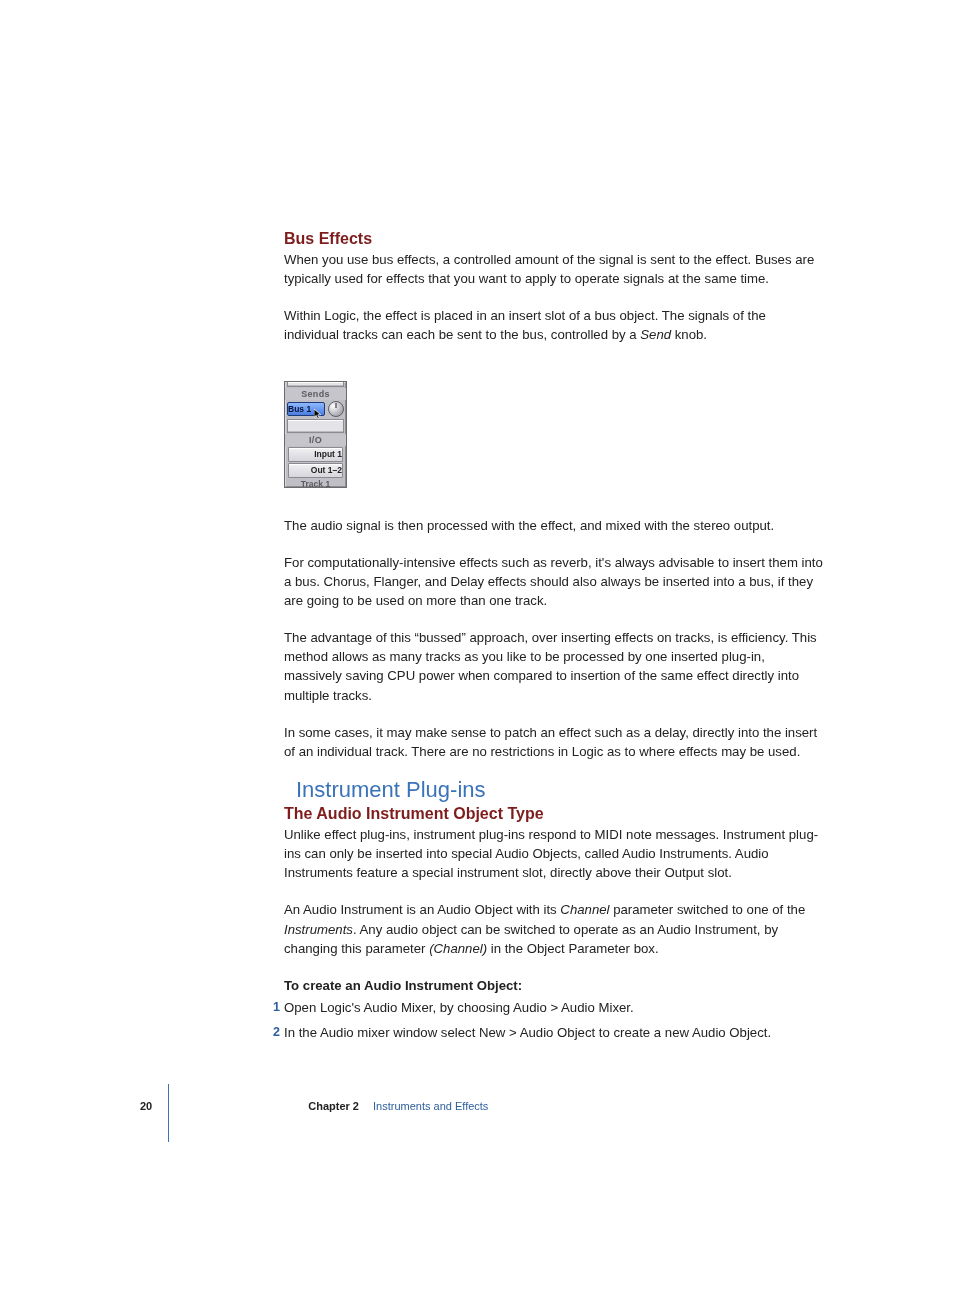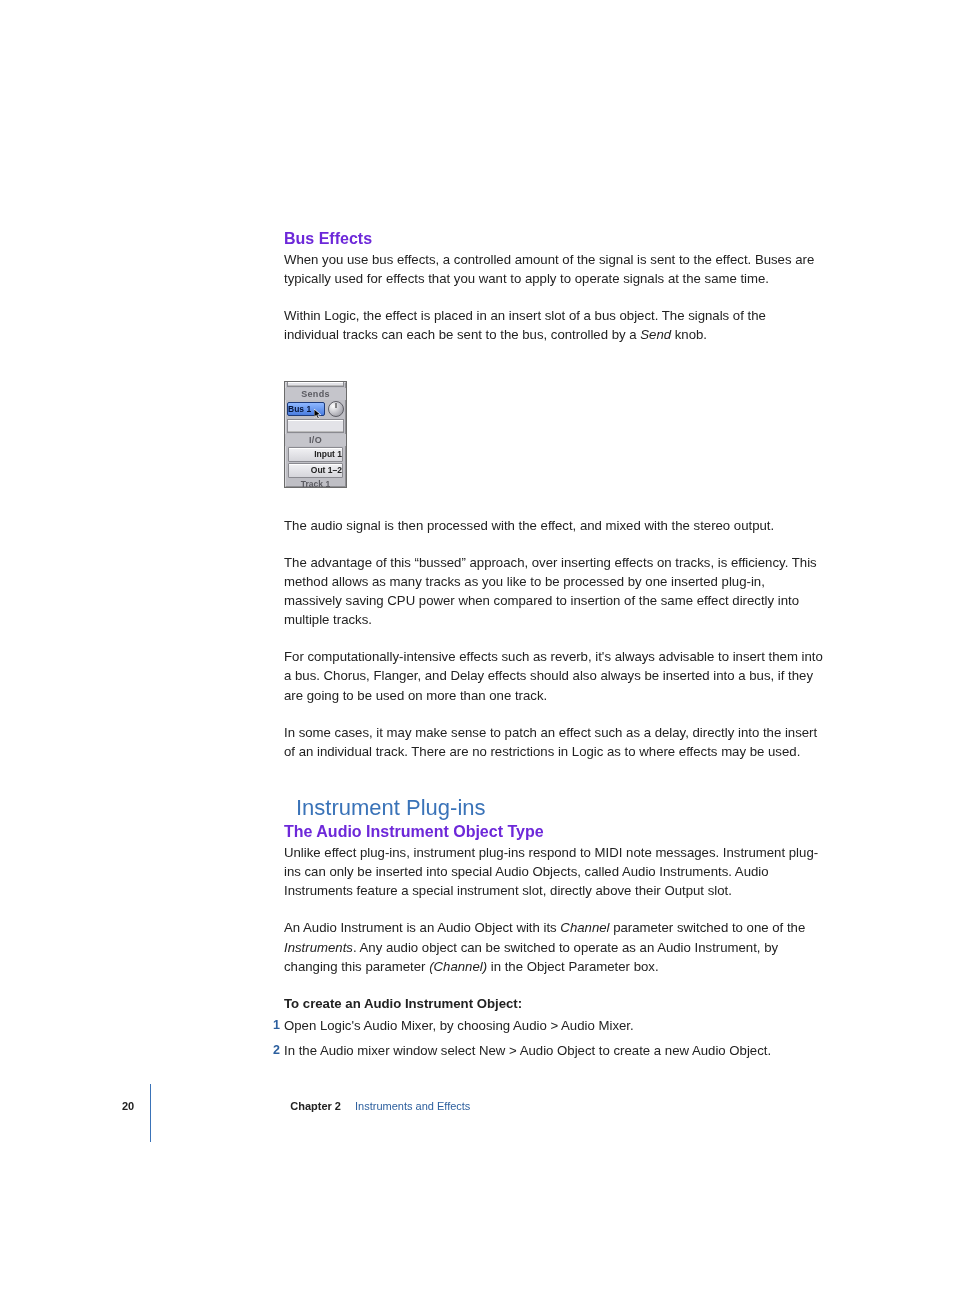--- a/index.html
+++ b/index.html
@@ -12,21 +12,21 @@
     height: 1308px;
     position: relative;
   }
   .page {
     position: absolute;
     left: 284px;
     top: 230px;
     width: 540px;
   }
   .h2 {
-    color: #6d28d9;
+    color: #7f1d1d;
     font-size: 16px;
     font-weight: 600;
     margin: 0 0 2px 0;
   }
   .h1 {
     color: #3a73b8;
     font-size: 22px;
     font-weight: 400;
     margin: 0 0 2px 12px;
   }
@@ -157,21 +157,21 @@
     color:#5a5a60;
     font-size:8.5px;
     padding: 0 0 0 0;
     height: 8px;
     line-height: 10px;
     overflow: hidden;
   }
   
   .footer {
     position: absolute;
-    left: 122px;
+    left: 140px;
     top: 1100px;
     width: 700px;
     display: flex;
     font-size: 11px;
   }
   .footer .pn {
     color: #222;
     font-weight: 600;
     margin-right: 20px;
   }
@@ -220,23 +220,23 @@
       </div>
       <div class="rowfield"></div>
       <div class="label">I/O</div>
       <div class="fieldtxt">Input 1</div>
       <div class="fieldtxt">Out 1–2</div>
       <div class="track">Track 1</div>
     </div>
   </div>
 
   <p class="para">The audio signal is then processed with the effect, and mixed with the stereo output.</p>
+  <p class="para">For computationally-intensive effects such as reverb, it's always advisable to insert them into a bus. Chorus, Flanger, and Delay effects should also always be inserted into a bus, if they are going to be used on more than one track.</p>
   <p class="para">The advantage of this “bussed” approach, over inserting effects on tracks, is efficiency. This method allows as many tracks as you like to be processed by one inserted plug-in, massively saving CPU power when compared to insertion of the same effect directly into multiple tracks.</p>
-  <p class="para">For computationally-intensive effects such as reverb, it's always advisable to insert them into a bus. Chorus, Flanger, and Delay effects should also always be inserted into a bus, if they are going to be used on more than one track.</p>
-  <p class="para" style="margin-bottom:34px">In some cases, it may make sense to patch an effect such as a delay, directly into the insert of an individual track. There are no restrictions in Logic as to where effects may be used.</p>
+  <p class="para" style="margin-bottom:16px">In some cases, it may make sense to patch an effect such as a delay, directly into the insert of an individual track. There are no restrictions in Logic as to where effects may be used.</p>
 
   <div class="h1">Instrument Plug-ins</div>
   <div class="h2">The Audio Instrument Object Type</div>
   <p class="para">Unlike effect plug-ins, instrument plug-ins respond to MIDI note messages. Instrument plug-ins can only be inserted into special Audio Objects, called Audio Instruments. Audio Instruments feature a special instrument slot, directly above their Output slot.</p>
 
   <p class="para">
     <span>An Audio Instrument is an Audio Object with its </span><em>Channel</em><span> parameter switched to one of the </span><em>Instruments</em><span>. Any audio object can be switched to operate as an Audio Instrument, by changing this parameter </span><em>(Channel)</em><span> in the Object Parameter box.</span>
   </p>
 
   <p class="para tight bold" style="margin-bottom:2px">To create an Audio Instrument Object:</p>

